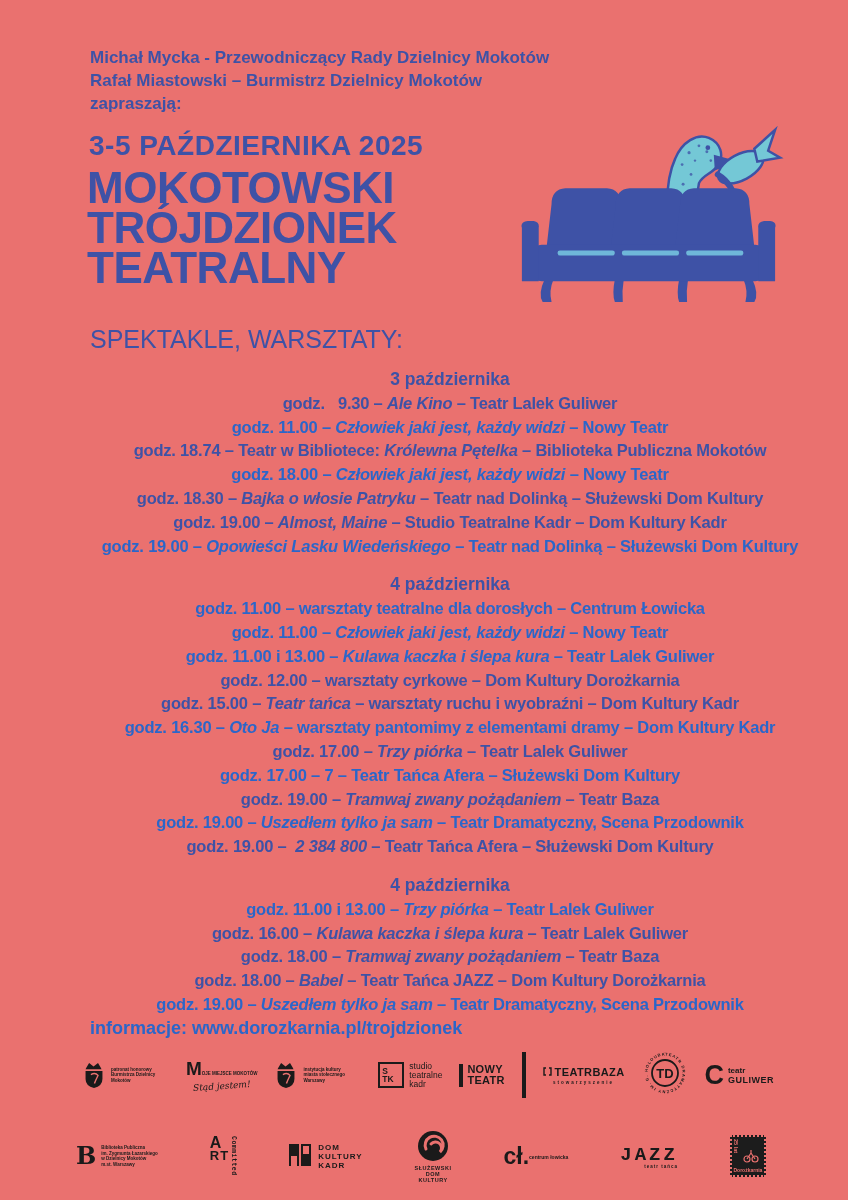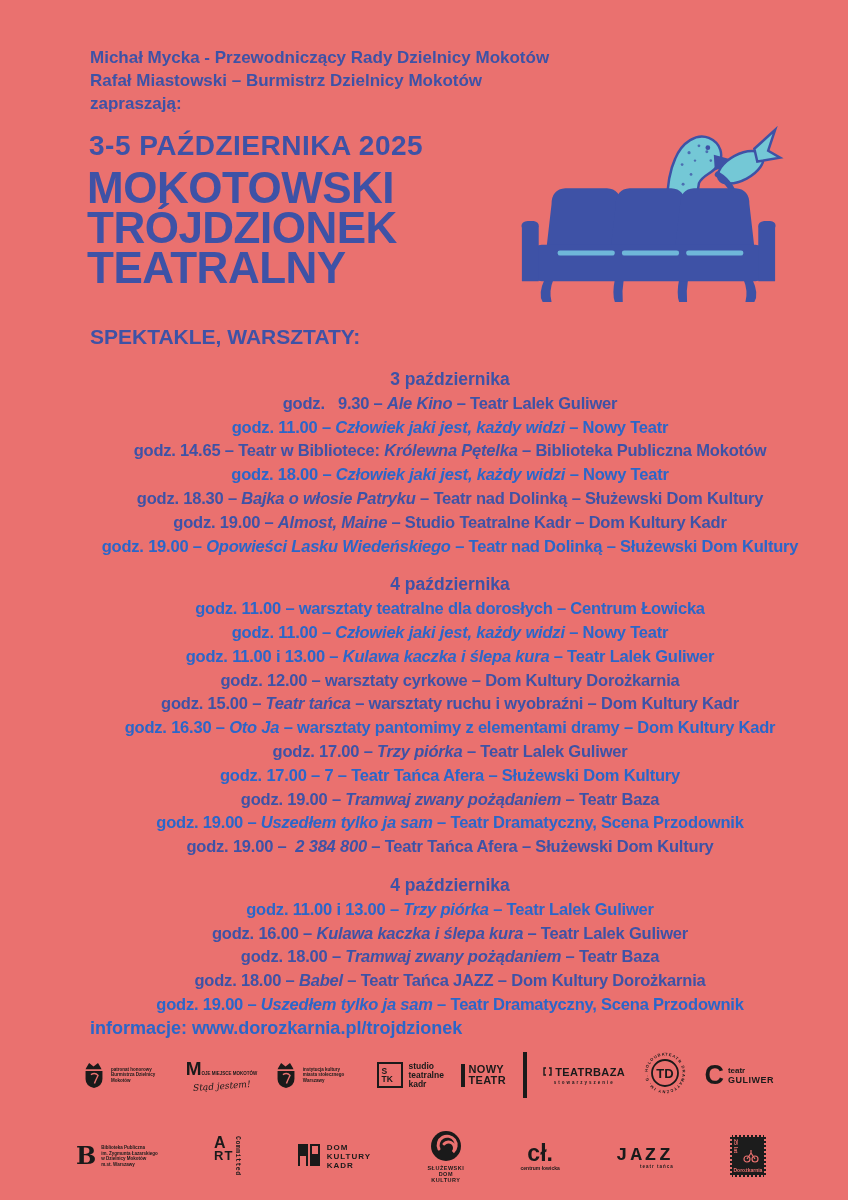--- a/index.html
+++ b/index.html
@@ -7,21 +7,21 @@
     position:relative;width:848px;height:1200px;overflow:hidden;
     background:var(--background,#ea716f);
     font-family:"Liberation Sans",sans-serif;
     color:var(--indigo,#3e52a6);
   }
   .abs{position:absolute;}
   
   .hdr{left:90px;top:46px;font-size:17px;font-weight:700;line-height:23px;color:var(--indigo);}
   .date{left:89px;top:130px;font-size:28px;font-weight:800;letter-spacing:.5px;color:var(--indigo);}
   .title{left:87px;top:168px;font-size:44px;font-weight:800;line-height:40px;letter-spacing:-.5px;color:var(--indigo);}
-  .subtitle{left:90px;top:325px;font-size:21px;font-weight:700;color:var(--indigo);}
+  .subtitle{left:90px;top:325px;font-size:25px;font-weight:400;color:var(--indigo);}
   
   .sections{left:90px;top:368px;width:720px;text-align:center;}
   .section{margin-bottom:15px;}
   .section-heading{font-size:17.5px;font-weight:800;line-height:23.8px;color:var(--indigo);}
   .event{font-size:16.5px;font-weight:700;line-height:23.8px;letter-spacing:-.2px;white-space:nowrap;}
   .tone-indigo{color:var(--indigo);}
   .tone-azure{color:var(--azure);}
   .it{font-style:italic;}
   .info{left:90px;top:1018px;font-size:18px;font-weight:800;color:var(--azure);}
   
@@ -31,21 +31,21 @@
   .logos-r1{left:82px;top:1046px;width:692px;height:58px;}
   .logos-r2{left:76px;top:1118px;width:690px;height:76px;}
   .logo{display:flex;align-items:center;gap:5px;}
   .micro{font-size:4.5px;line-height:5.5px;font-weight:600;}
   .crest-cap{width:58px;}
   .mmm{display:flex;flex-direction:column;align-items:center;}
   .mmm-top{font-size:19px;font-weight:800;line-height:18px;}
   .mmm-script{font-family:"DejaVu Serif",serif;font-style:italic;font-size:9px;margin-top:3px;transform:rotate(-4deg);}
   .stk-box{width:26px;height:26px;border:2.5px solid var(--logo_black);display:flex;flex-direction:column;align-items:flex-start;justify-content:center;padding:1px 2px;box-sizing:border-box;}
   .stk-box span{font-size:8.5px;font-weight:800;line-height:8px;}
-  .stk-txt{font-size:8.5px;font-weight:700;line-height:9px;}
+  .stk-txt{font-size:8.5px;font-weight:400;line-height:9px;}
   .nt{display:flex;gap:4px;align-items:stretch;}
   .nt-bar{width:4px;background:var(--logo_black);}
   .nt-txt{font-size:11px;font-weight:800;line-height:11.5px;letter-spacing:.3px;}
   .divbar{width:4px;height:46px;background:var(--logo_black);}
   .baza{display:flex;flex-direction:column;align-items:center;}
   .baza-main{display:flex;align-items:center;gap:3px;font-size:11px;font-weight:800;letter-spacing:.4px;}
   .baza-sub{font-size:4.5px;letter-spacing:2px;margin-top:2px;font-weight:600;}
   .guliwer{display:flex;align-items:center;gap:4px;}
   .guliwer-c{font-size:27px;font-weight:900;line-height:26px;}
   .guliwer-t1{font-size:8px;font-weight:600;line-height:9px;}
@@ -53,21 +53,21 @@
   .blib{font-family:"DejaVu Serif",serif;font-size:24px;font-weight:700;line-height:24px;}
   .art{display:flex;align-items:flex-start;gap:1px;}
   .art-l{display:flex;flex-direction:column;font-weight:800;}
   .art-a{font-size:16px;line-height:14px;}
   .art-rt{font-size:13px;line-height:12px;letter-spacing:1px;}
   .art-v{writing-mode:vertical-rl;font-size:6.5px;font-weight:700;letter-spacing:.5px;font-family:"Liberation Mono",monospace;}
   .dkk{display:flex;align-items:center;gap:5px;}
   .dkk-txt{font-size:8px;font-weight:800;line-height:9px;letter-spacing:1px;}
   .sdk{display:flex;flex-direction:column;align-items:center;}
   .sdk-cap{font-size:5.5px;font-weight:800;line-height:6px;text-align:center;letter-spacing:.5px;margin-top:2px;}
-  .cl{display:flex;flex-direction:column;align-items:center;}
+  .cl{display:flex;flex-direction:row;align-items:center;}
   .cl-abbr{font-size:23px;font-weight:900;line-height:22px;}
   .cl-cap{font-size:5px;font-weight:700;margin-top:1px;}
   .jazz{display:flex;flex-direction:column;align-items:center;}
   .jazz-main{font-size:19px;font-weight:800;letter-spacing:3px;font-family:"Liberation Mono",monospace;}
   .jazz-sub{font-size:4.5px;font-weight:700;letter-spacing:1px;align-self:flex-end;margin-top:-2px;}
   .stamp{width:36px;height:42px;background:#1c1c1c;border:2px dotted var(--background);box-sizing:border-box;position:relative;display:flex;flex-direction:column;align-items:center;justify-content:flex-end;}
   .stamp-25{position:absolute;top:2px;left:1px;color:var(--background);font-size:5.5px;font-weight:700;writing-mode:vertical-rl;}
   .stamp-ico{position:absolute;top:12px;left:11px;}
   .stamp-name{color:var(--background);font-size:5px;font-weight:700;margin-bottom:2px;}
 </style>
@@ -152,21 +152,21 @@
     </g>
   </svg>
 
   <div class="abs subtitle">SPEKTAKLE, WARSZTATY:</div>
 
   <div class="abs sections" id="sections">
       <div class="section">
         <div class="section-heading">3 października</div>
         <div class="event tone-indigo"><span>godz.&nbsp;&nbsp;&nbsp;9.30 – </span><span class="it">Ale Kino</span><span> – Teatr Lalek Guliwer</span></div>
         <div class="event tone-azure"><span>godz. 11.00 – </span><span class="it">Człowiek jaki jest, każdy widzi</span><span> – Nowy Teatr</span></div>
-        <div class="event tone-indigo"><span>godz. 14.65 – Teatr w Bibliotece: </span><span class="it">Królewna Pętelka</span><span> – Biblioteka Publiczna Mokotów</span></div>
+        <div class="event tone-indigo"><span>godz. 18.74 – Teatr w Bibliotece: </span><span class="it">Królewna Pętelka</span><span> – Biblioteka Publiczna Mokotów</span></div>
         <div class="event tone-azure"><span>godz. 18.00 – </span><span class="it">Człowiek jaki jest, każdy widzi</span><span> – Nowy Teatr</span></div>
         <div class="event tone-indigo"><span>godz. 18.30 – </span><span class="it">Bajka o włosie Patryku</span><span> – Teatr nad Dolinką – Służewski Dom Kultury</span></div>
         <div class="event tone-indigo"><span>godz. 19.00 – </span><span class="it">Almost, Maine</span><span> – Studio Teatralne Kadr – Dom Kultury Kadr</span></div>
         <div class="event tone-azure"><span>godz. 19.00 – </span><span class="it">Opowieści Lasku Wiedeńskiego</span><span> – Teatr nad Dolinką – Służewski Dom Kultury</span></div>
       </div>
       <div class="section">
         <div class="section-heading">4 października</div>
         <div class="event tone-azure"><span>godz. 11.00 – warsztaty teatralne dla dorosłych – Centrum Łowicka</span></div>
         <div class="event tone-azure"><span>godz. 11.00 – </span><span class="it">Człowiek jaki jest, każdy widzi</span><span> – Nowy Teatr</span></div>
         <div class="event tone-azure"><span>godz. 11.00 i 13.00 – </span><span class="it">Kulawa kaczka i ślepa kura</span><span> – Teatr Lalek Guliwer</span></div>

